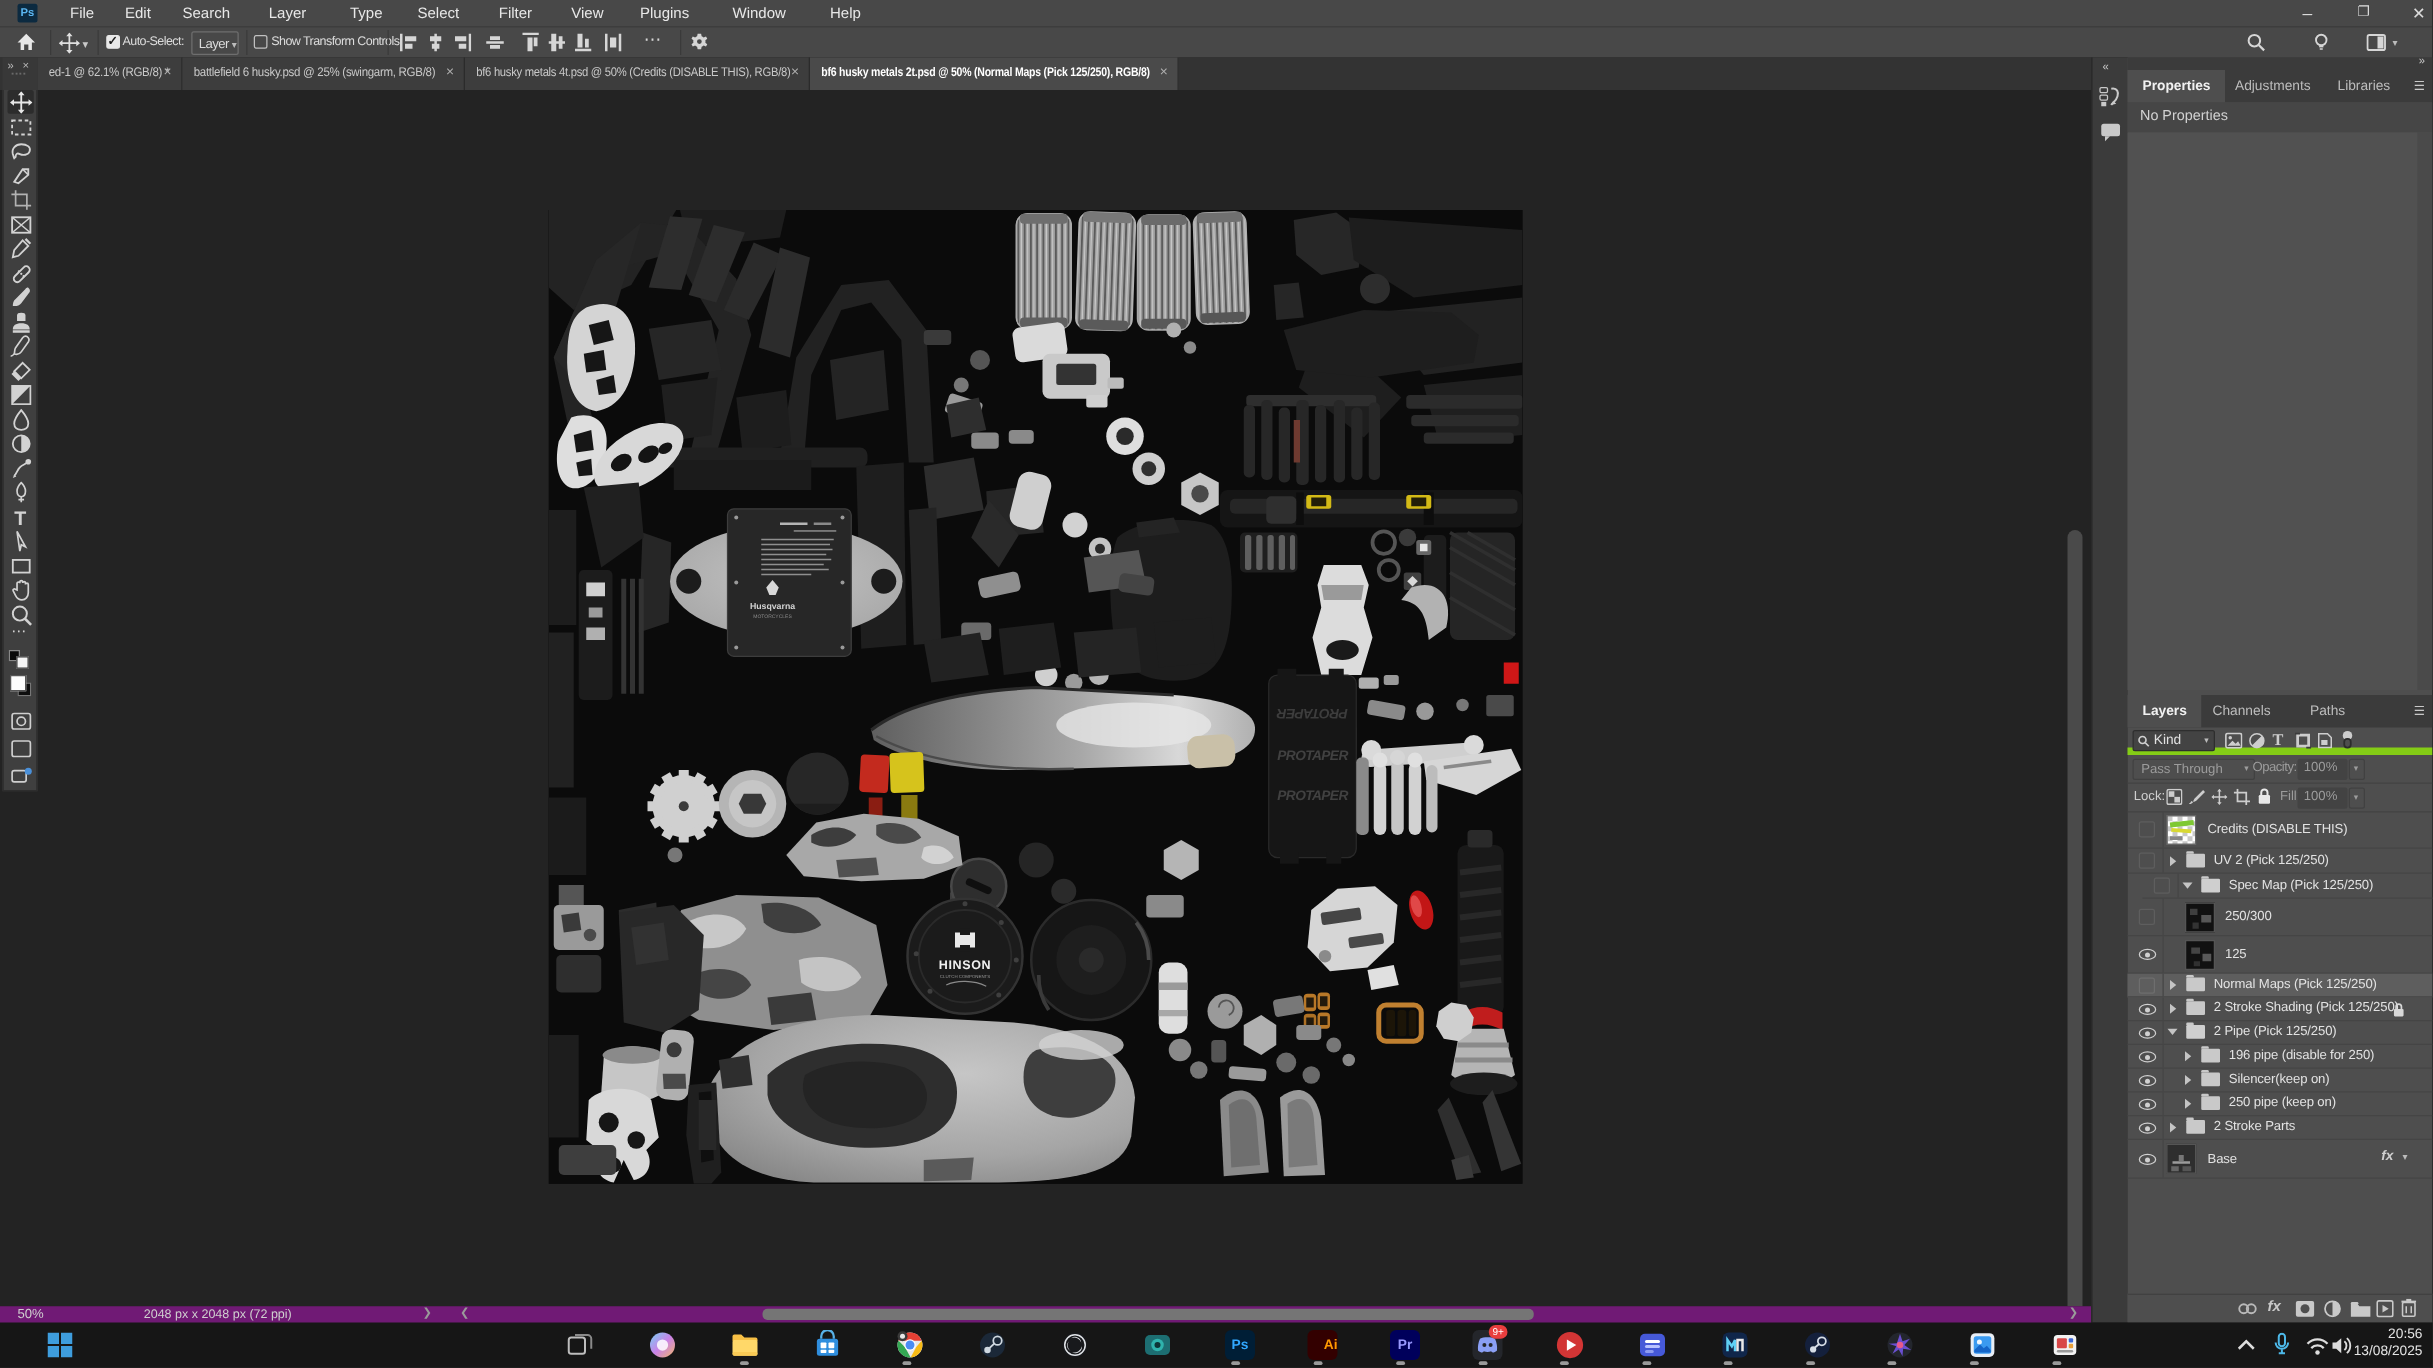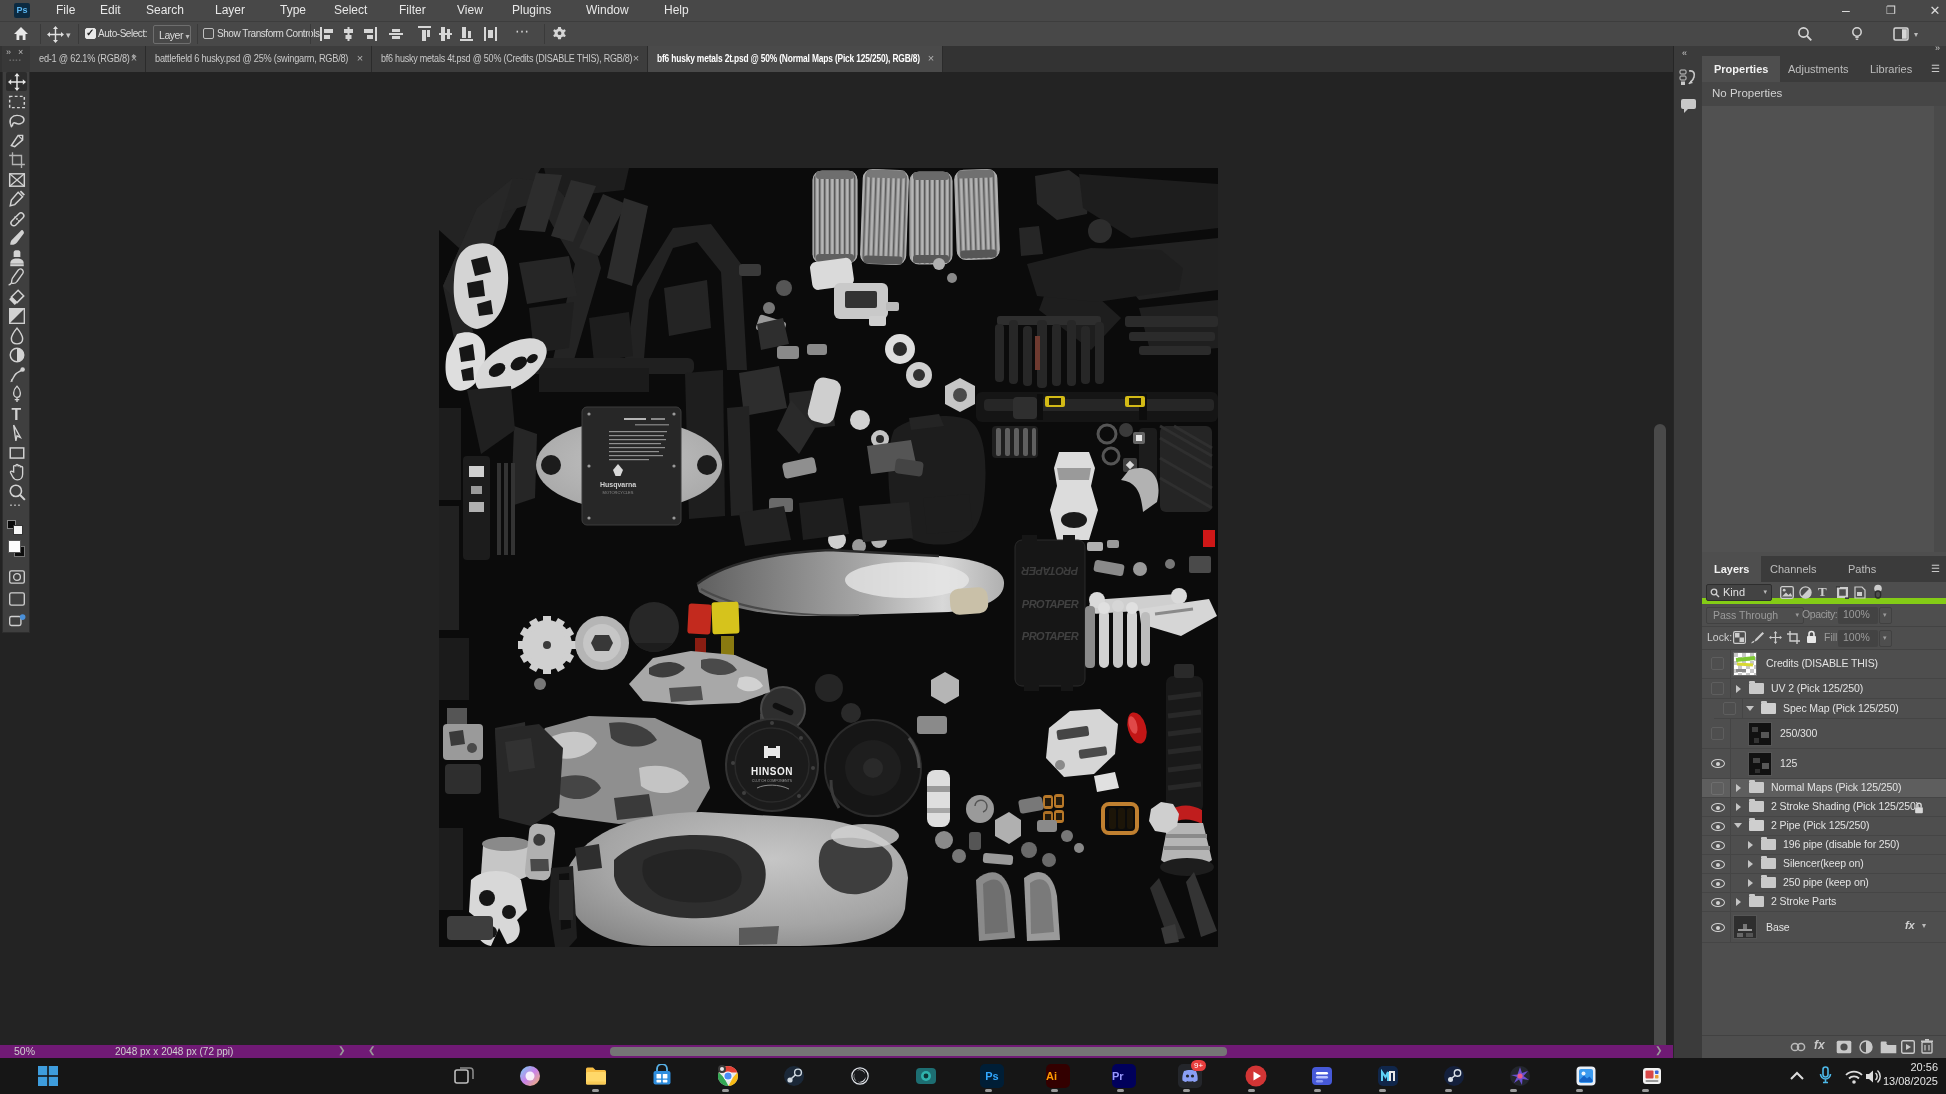--- a/index.html
+++ b/index.html
@@ -1104,23 +1104,23 @@
     </svg>
 
   <svg class="tico" style="left:914px" width="24" height="24" viewBox="0 0 24 24">
       <rect x="2" y="4" width="20" height="16" rx="4" fill="#1d6e72"></rect>
       <circle cx="12" cy="12" r="5" fill="#2fb3ad"></circle>
       <circle cx="12" cy="12" r="2.4" fill="#0d3537"></circle>
     </svg>
 
   <div class="tico" style="left:980px;background:#001e36;color:#31a8ff;font-size:11px;font-weight:bold;text-align:center;line-height:24px;">Ps</div>
 
-  <div class="tico" style="left:1046px;background:#330000;color:#ff9a00;font-size:11px;font-weight:bold;text-align:left;line-height:24px;">Ai</div>
-
-  <div class="tico" style="left:1112px;background:#00005b;color:#9999ff;font-size:11px;font-weight:bold;line-height:24px;">Pr</div>
+  <div class="tico" style="left:1046px;background:#330000;color:#ff9a00;font-size:11px;font-weight:bold;text-align:right;line-height:24px;">Ai</div>
+
+  <div class="tico" style="left:1112px;background:#00005b;color:#9999ff;font-size:11px;font-weight:bold;text-align:center;line-height:24px;">Pr</div>
 
   <div class="tico" style="left:1178px;background:#24262b;">
     <svg style="position:absolute;left:3px;top:5px" width="18" height="14" viewBox="0 0 18 14">
         <path d="M3 2 C6 0.5 12 0.5 15 2 C16.5 5 17 9 16.5 11.5 C14.5 13 12.5 13.5 12 12 C10 12.7 8 12.7 6 12 C5.5 13.5 3.5 13 1.5 11.5 C1 9 1.5 5 3 2 Z" fill="#8a9ff5"></path>
         <circle cx="6.5" cy="7" r="1.6" fill="#24262b"></circle>
         <circle cx="11.5" cy="7" r="1.6" fill="#24262b"></circle>
       </svg>
     <div style="position:absolute;left:13px;top:-4px;background:#e83e3e;color:#fff;font-size:8px;border-radius:6px;padding:0 3px;line-height:11px;">9+</div>
   </div>
 

